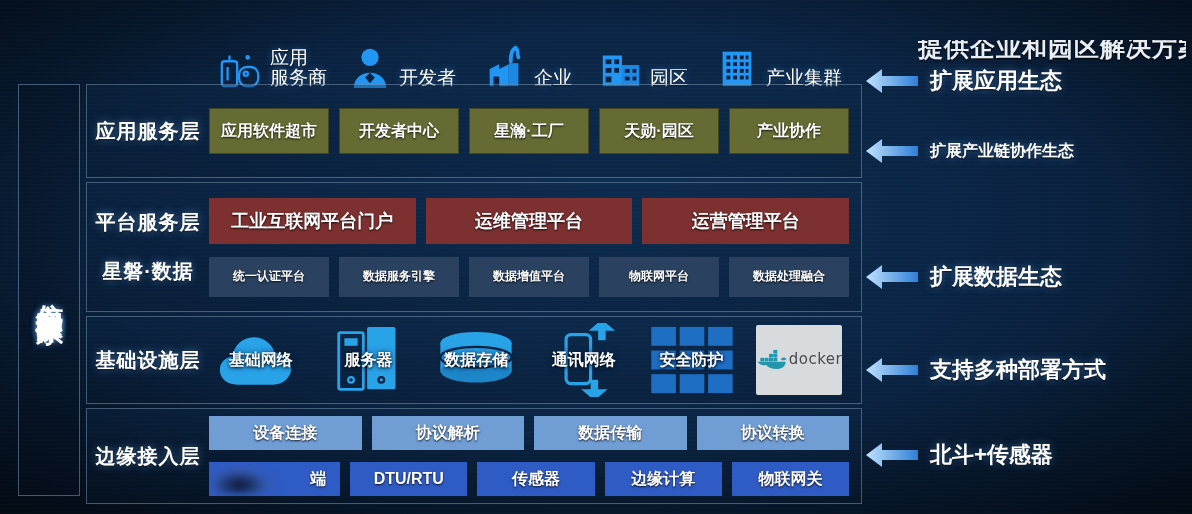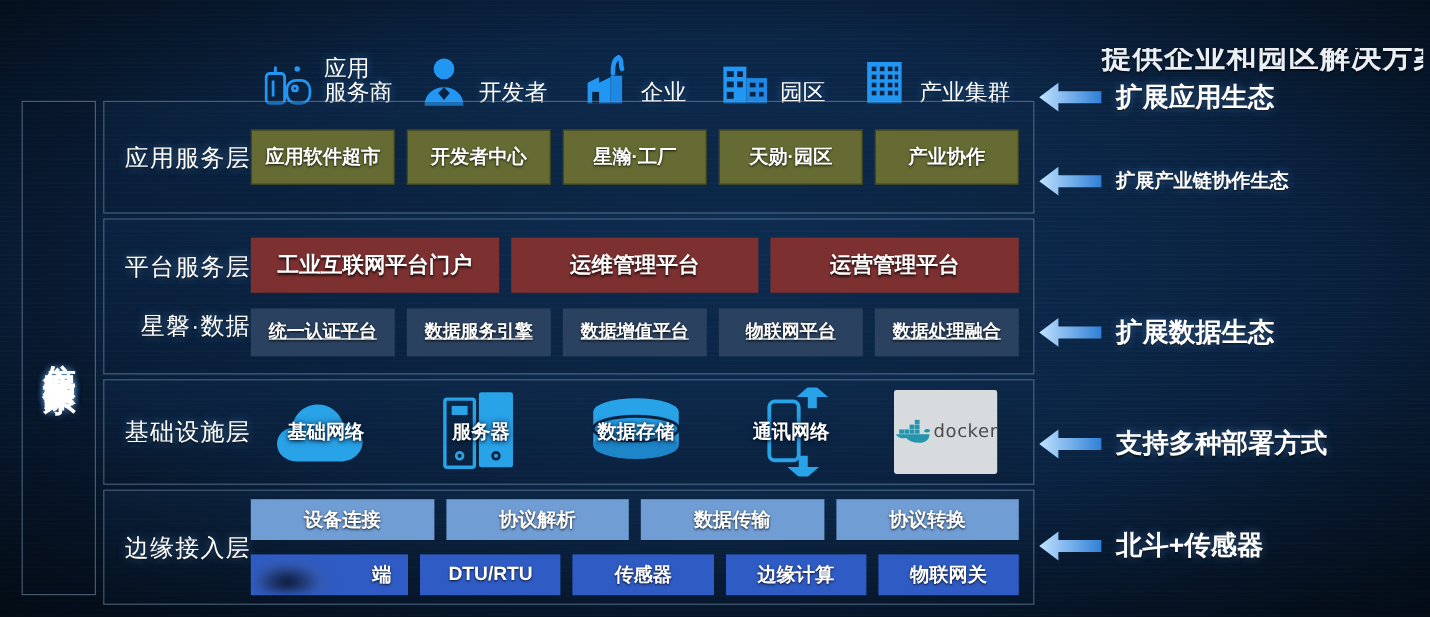--- a/index.html
+++ b/index.html
@@ -40,40 +40,40 @@
     border:1px solid rgba(150,180,210,.42);
     background:linear-gradient(180deg, rgba(14,40,72,.35), rgba(8,24,44,.25));
     display:flex;align-items:center;
   }
   #g-app  {left:86px;top:84px;width:774px;height:92px;}
   #g-plat {left:86px;top:182px;width:774px;height:128px;}
   #g-infra{left:86px;top:316px;width:774px;height:86px;}
   #g-edge {left:86px;top:408px;width:774px;height:94px;}
 
   .layer-label{
-    width:122px;flex:0 0 122px;text-align:right;
-    font-size:20px;font-weight:normal;color:#ffffff;letter-spacing:1px;
+    width:122px;flex:0 0 122px;text-align:center;
+    font-size:20px;font-weight:bold;color:#ffffff;letter-spacing:1px;
     text-shadow:0 0 8px rgba(120,190,255,.5),0 1px 2px #000;
   }
   .rows{flex:1;display:flex;flex-direction:column;gap:7px;padding-right:12px;}
   .row{display:flex;gap:10px;}
 
   .cell{
     flex:1;display:flex;align-items:center;justify-content:center;
     font-size:16px;font-weight:bold;color:#ffffff;
     text-shadow:0 1px 2px rgba(0,0,0,.85);
     height:46px;white-space:nowrap;
   }
   
   .cell.olive{background:#656b32;box-shadow:0 0 0 1px rgba(0,0,0,.35) inset;}
   
   .cell.maroon{background:#7c3030;height:46px;font-size:18px;}
   
   .cell.slate{background:#2b4karoo;}
-  .cell.slate{background:#2a4260;height:40px;font-size:15px;font-weight:bold;text-decoration:underline;}
+  .cell.slate{background:#2a4260;height:40px;font-size:12px;font-weight:bold;}
   
   .cell.lblue{background:#6f9dd4;height:34px;font-size:16px;}
   .cell.blue{background:#2f5bc4;height:34px;font-size:16px;}
   .cell.blurred{position:relative;overflow:hidden;justify-content:flex-end;padding-right:14px;}
   .cell.blurred .smudge{
     position:absolute;left:4px;top:2px;width:66px;height:30px;
     background:radial-gradient(60% 70% at 40% 70%, rgba(0,0,0,.75), rgba(60,90,150,.35) 70%, rgba(111,157,212,0) 100%);
     filter:blur(3px);
   }
 
@@ -305,20 +305,38 @@
         <span class="bg">
           <svg viewBox="0 0 70 78" width="66" height="74">
             <rect x="16" y="12" width="26" height="52" rx="5" fill="none" stroke="#29a3e8" stroke-width="3.4"></rect>
             <path d="M46 14l10 0 0-10 12 14-12 14 0-10-10 0z" fill="#29a3e8" transform="rotate(-90 50 14)"></path>
             <path d="M46 64l10 0 0-10 12 14-12 14 0-10-10 0z" fill="#29a3e8" transform="rotate(90 50 64)"></path>
           </svg>
         </span>
         <span class="ilabel">通讯网络</span>
       </div>
 
+      <div class="ii">
+        <span class="bg">
+          <svg viewBox="0 0 90 74" width="86" height="70">
+            <g fill="#1e6fc4">
+              <rect x="2" y="2" width="26" height="20"></rect>
+                <rect x="32" y="2" width="26" height="20"></rect>
+                <rect x="62" y="2" width="26" height="20"></rect>
+              <rect x="2" y="27" width="26" height="20"></rect>
+                <rect x="32" y="27" width="26" height="20"></rect>
+                <rect x="62" y="27" width="26" height="20"></rect>
+              <rect x="2" y="52" width="26" height="20"></rect>
+                <rect x="32" y="52" width="26" height="20"></rect>
+                <rect x="62" y="52" width="26" height="20"></rect>
+            </g>
+          </svg>
+        </span>
+        <span class="ilabel">安全防护</span>
+      </div>
 
       <div class="ii">
         <span class="dockerbox">
           <svg viewBox="0 0 90 56" width="74" height="44">
             <g fill="#2396ad">
               <rect x="24" y="22" width="11" height="10"></rect>
                 <rect x="36" y="22" width="11" height="10"></rect>
                 <rect x="48" y="22" width="11" height="10"></rect>
               <rect x="36" y="11" width="11" height="10"></rect>
                 <rect x="48" y="11" width="11" height="10"></rect>

